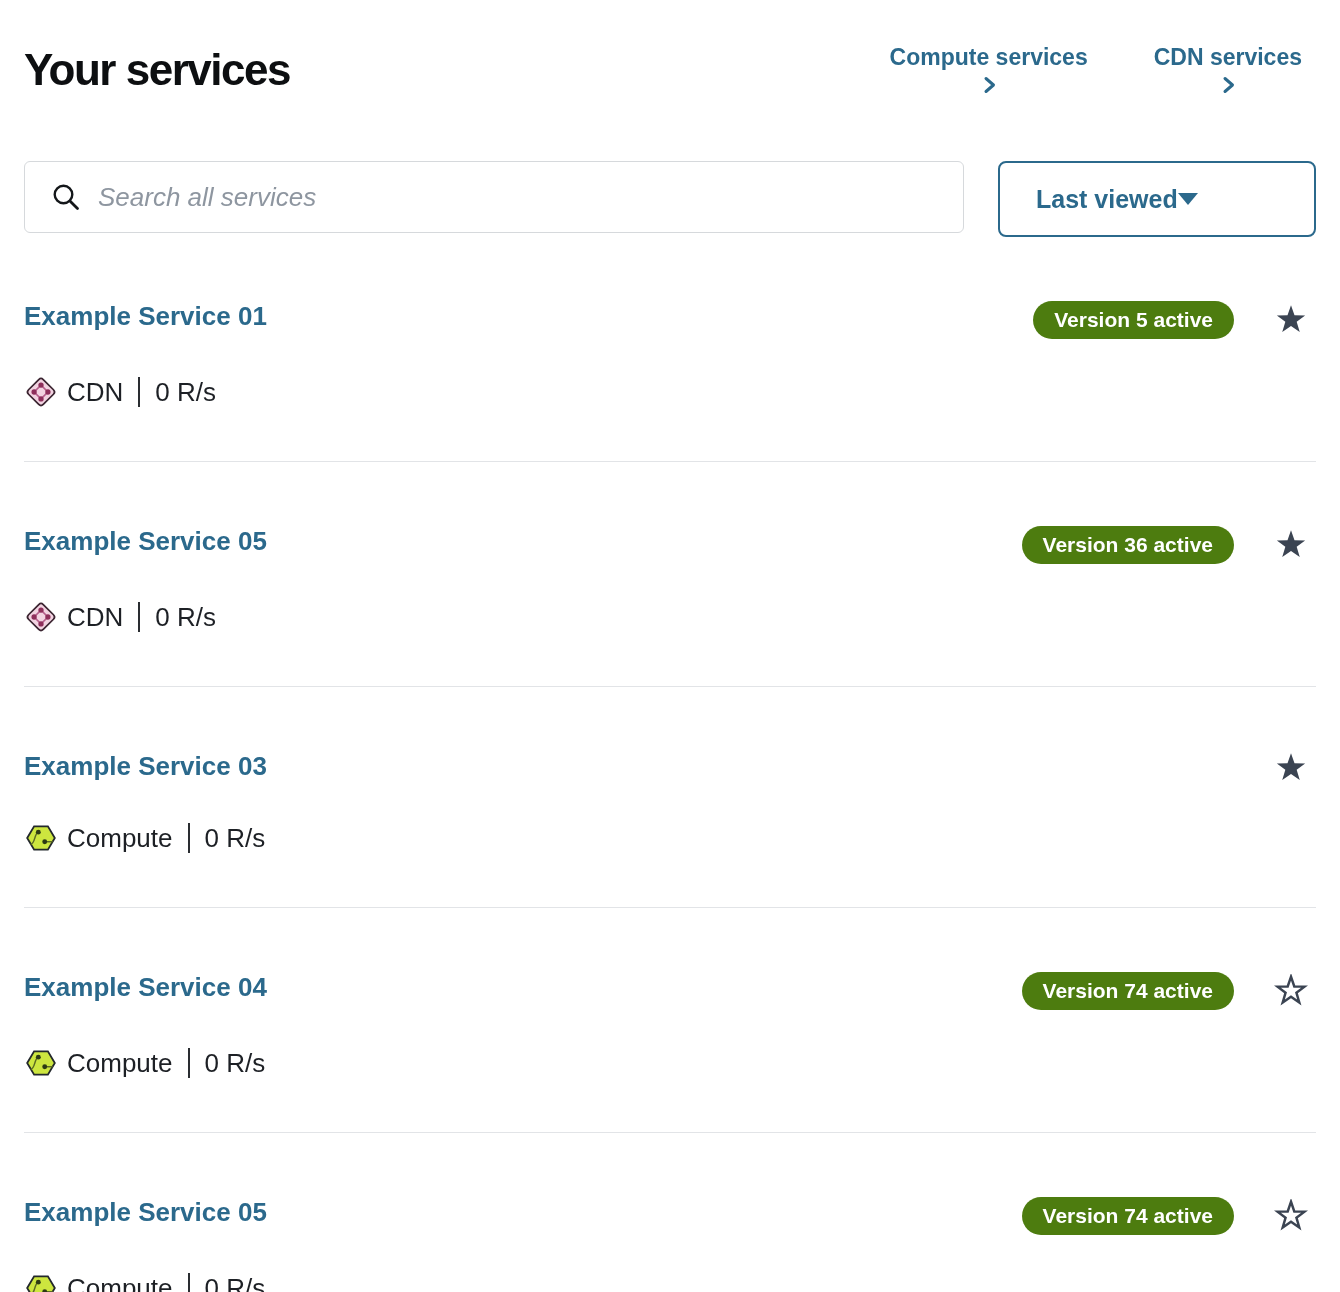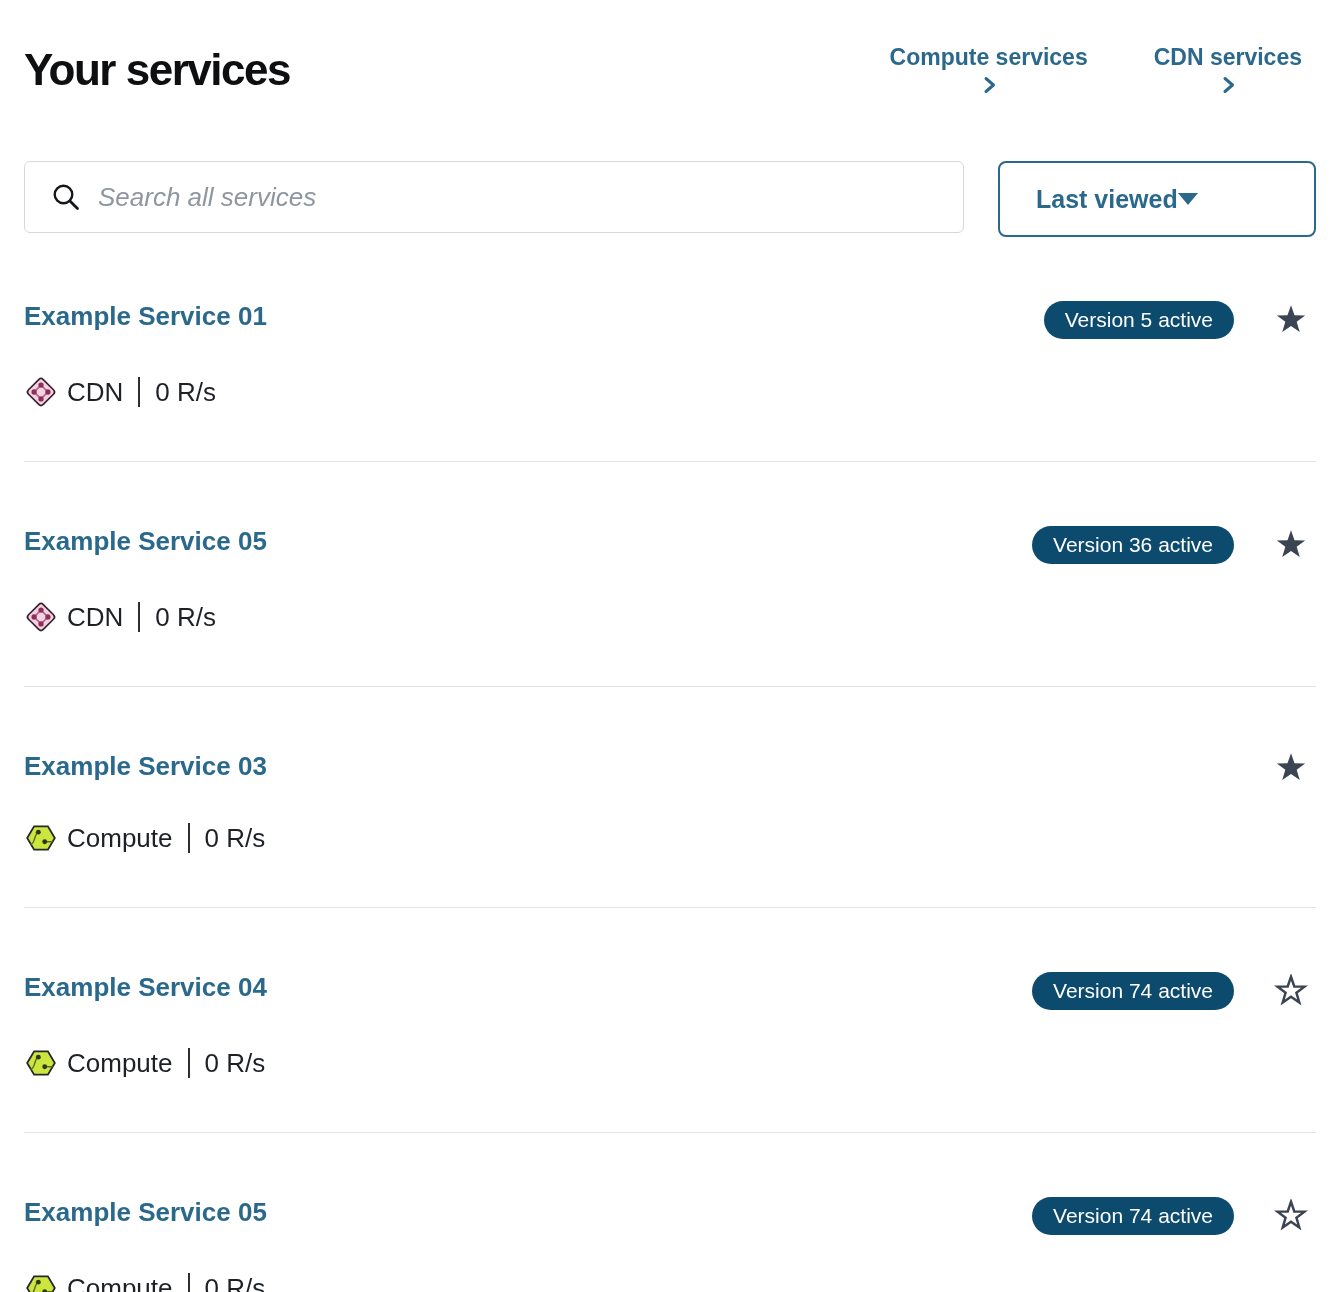--- a/index.html
+++ b/index.html
@@ -56,21 +56,21 @@
   
   .service-row { padding: 64px 0 52px; border-bottom: 1px solid #e2e4e7; }
   .service-row:last-child { border-bottom: none; }
   .row-top { display: flex; align-items: flex-start; }
   .service-name {
     color: #2b698c; font-weight: bold; font-size: 26px; line-height: 30px;
     text-decoration: none; cursor: pointer;
   }
   .row-right { margin-left: auto; display: flex; align-items: center; gap: 40px; padding-right: 8px; }
   .badge {
-    background: #0c4a6e; color: #ffffff; font-weight: normal; font-size: 21px;
+    background: #4d7c0f; color: #ffffff; font-weight: bold; font-size: 21px;
     height: 38px; border-radius: 19px; padding: 0 21px;
     display: inline-flex; align-items: center; white-space: nowrap;
   }
   .star-btn { background: none; border: none; padding: 0; cursor: pointer; line-height: 0; }
   .star-btn svg { width: 34px; height: 34px; display: block; }
 
   .row-meta { margin-top: 36px; display: flex; align-items: center; gap: 9px; font-size: 26px; }
   .type-icon svg { width: 34px; height: 34px; display: block; }
   .meta-divider { width: 2px; height: 30px; background: #2a2d31; margin: 0 6px; }
 </style>

